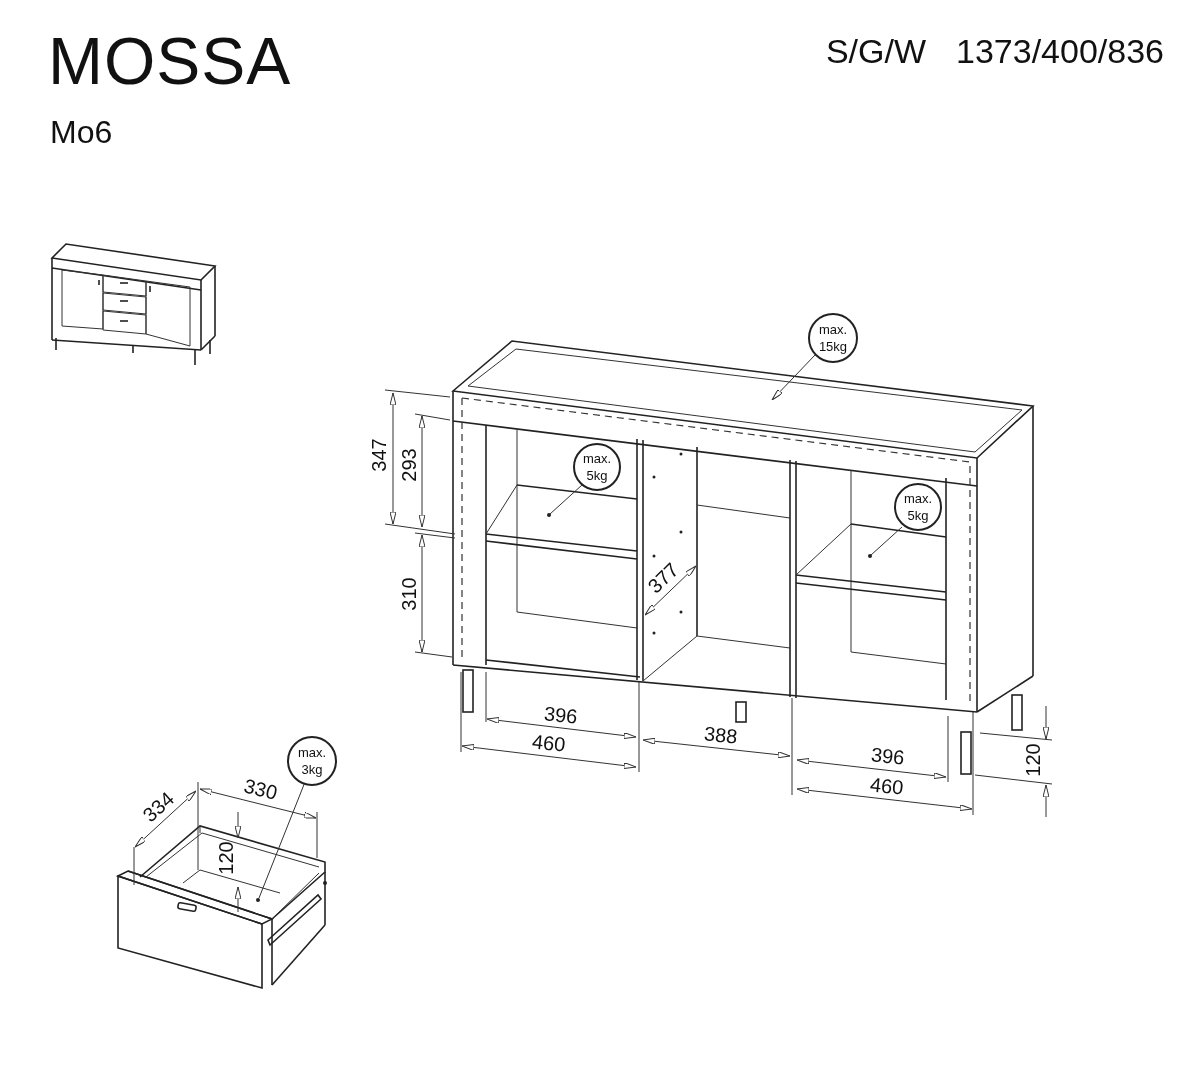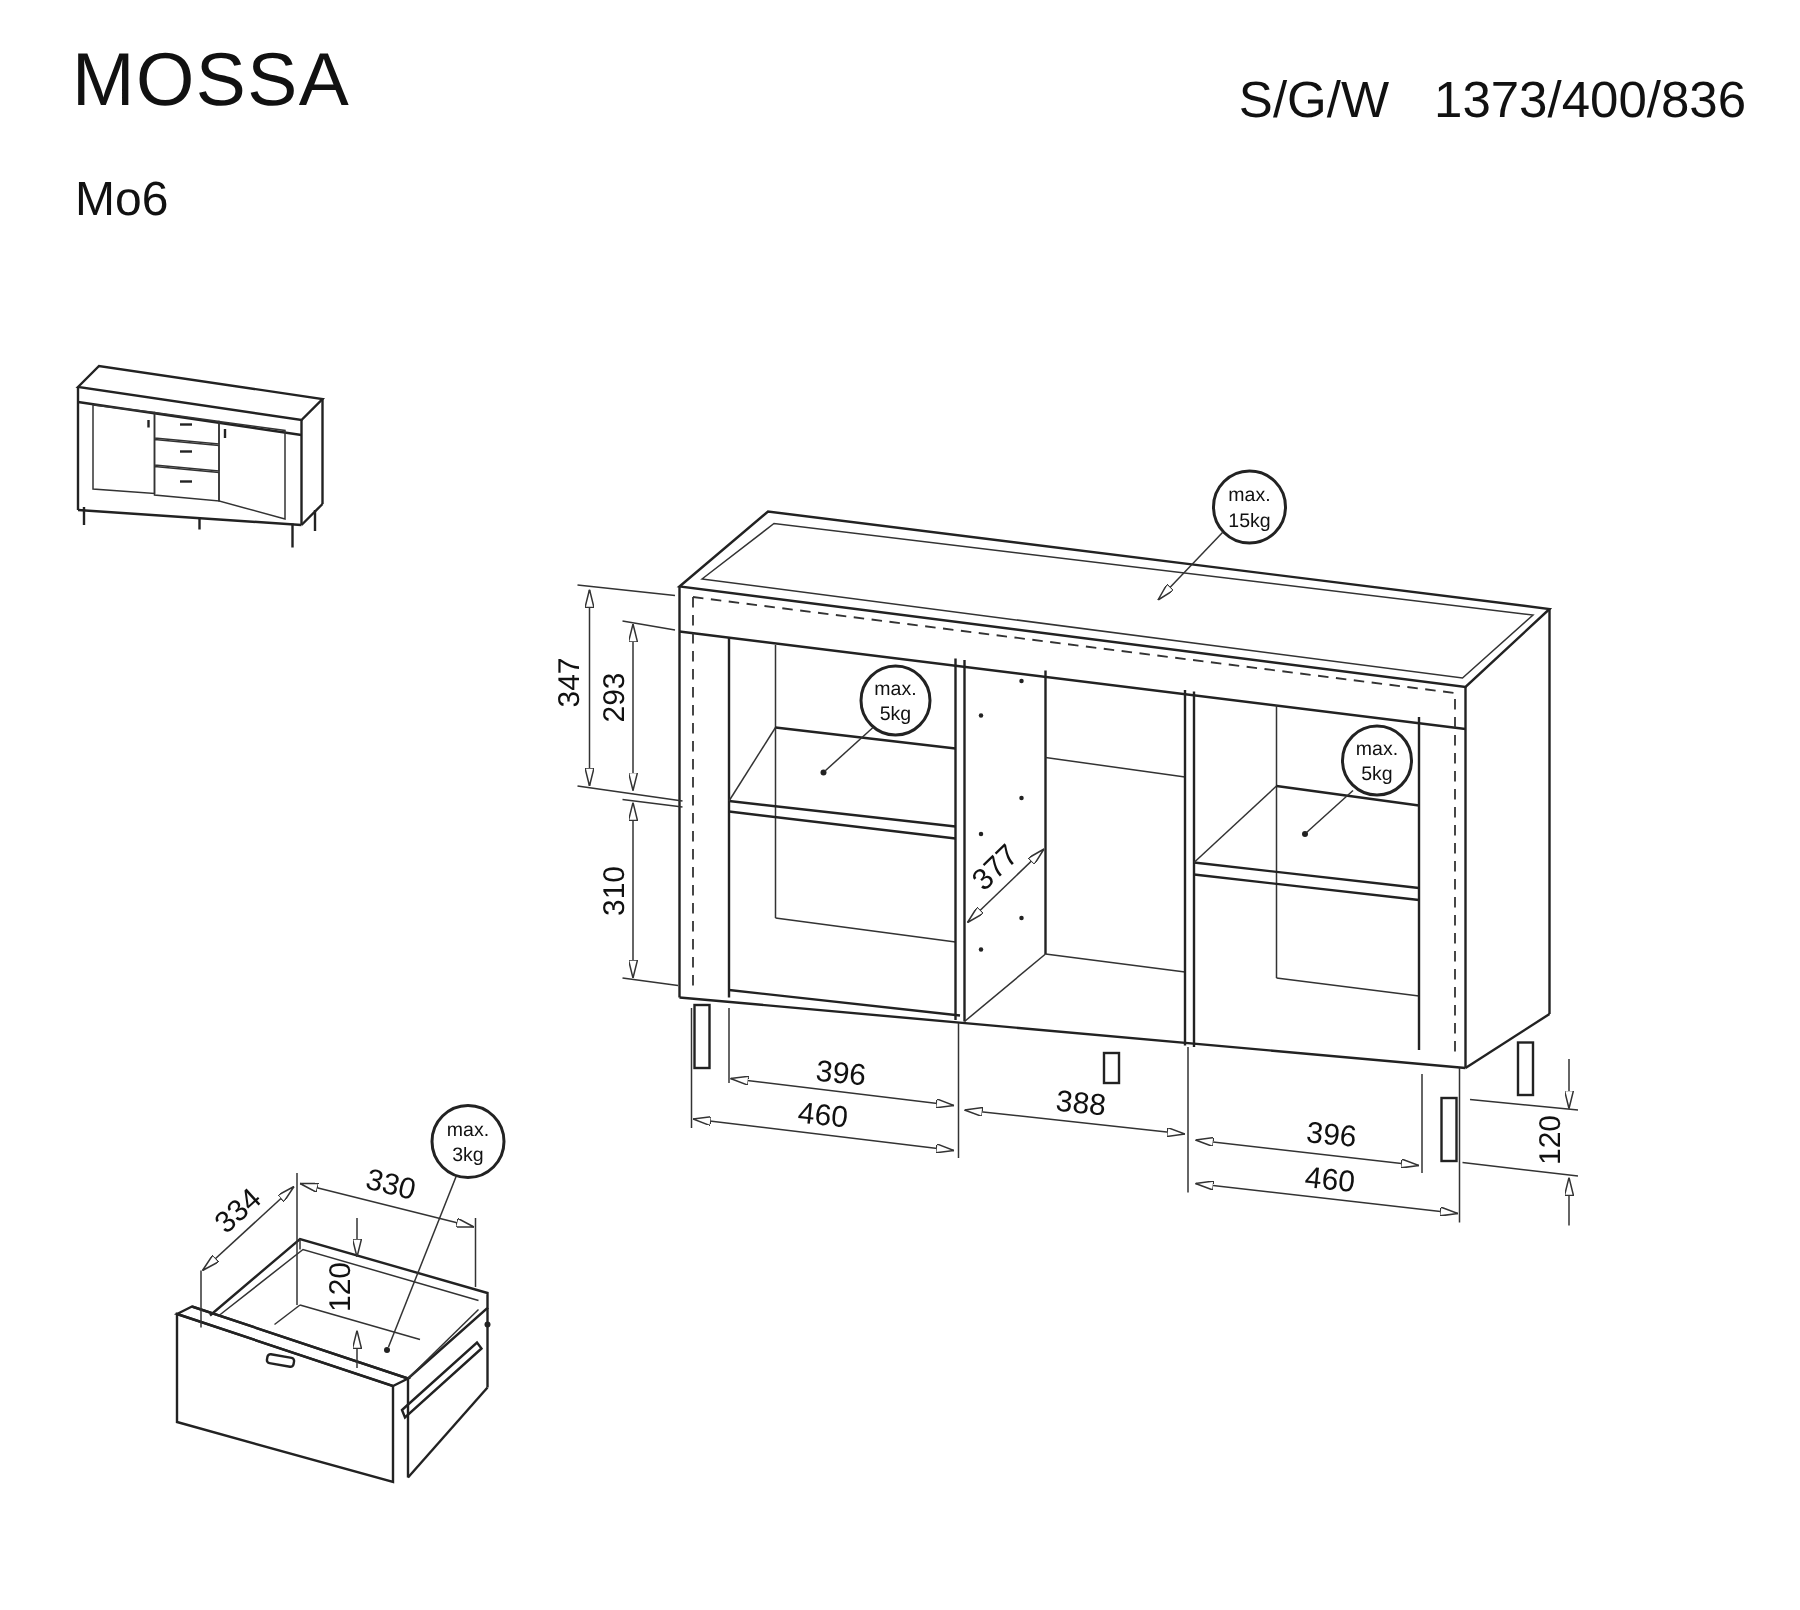--- a/index.html
+++ b/index.html
@@ -1,19 +1,19 @@
 <!DOCTYPE html>
 <html><head>
 <meta charset="utf-8">
 <style>
   html, body { margin: 0; padding: 0; background: #ffffff; }
   body { width: 1200px; height: 1073px; position: relative; overflow: hidden; font-family: "Liberation Sans", "DejaVu Sans", sans-serif; color: #111; }
-  .title { position: absolute; left: 48px; top: 28px; font-size: 50px; line-height: 1; letter-spacing: 1px; }
+  .title { position: absolute; left: 48px; top: 28px; font-size: 66px; line-height: 1; letter-spacing: 1px; }
   .subtitle { position: absolute; left: 50px; top: 116px; font-size: 32px; line-height: 1; }
-  .spec { position: absolute; right: 36px; top: 34px; font-size: 34px; line-height: 1; white-space: pre; margin-top: 16px; }
+  .spec { position: absolute; right: 36px; top: 34px; font-size: 34px; line-height: 1; white-space: pre; }
   .spec .gap { display: inline-block; width: 30px; }
   svg.drawing { position: absolute; left: 0; top: 0; }
   svg text { font-family: "Liberation Sans", "DejaVu Sans", sans-serif; fill: #111; }
   .ln { stroke: #222; stroke-width: 1.6; fill: none; }
   .thin { stroke: #333; stroke-width: 1; fill: none; }
   .dash { stroke: #333; stroke-width: 1.2; fill: none; stroke-dasharray: 7 5; }
   .dim { font-size: 20px; }
   .badge-text { font-size: 13px; }
   .arrow { fill: #fff; stroke: #333; stroke-width: 1; }
 </style>

